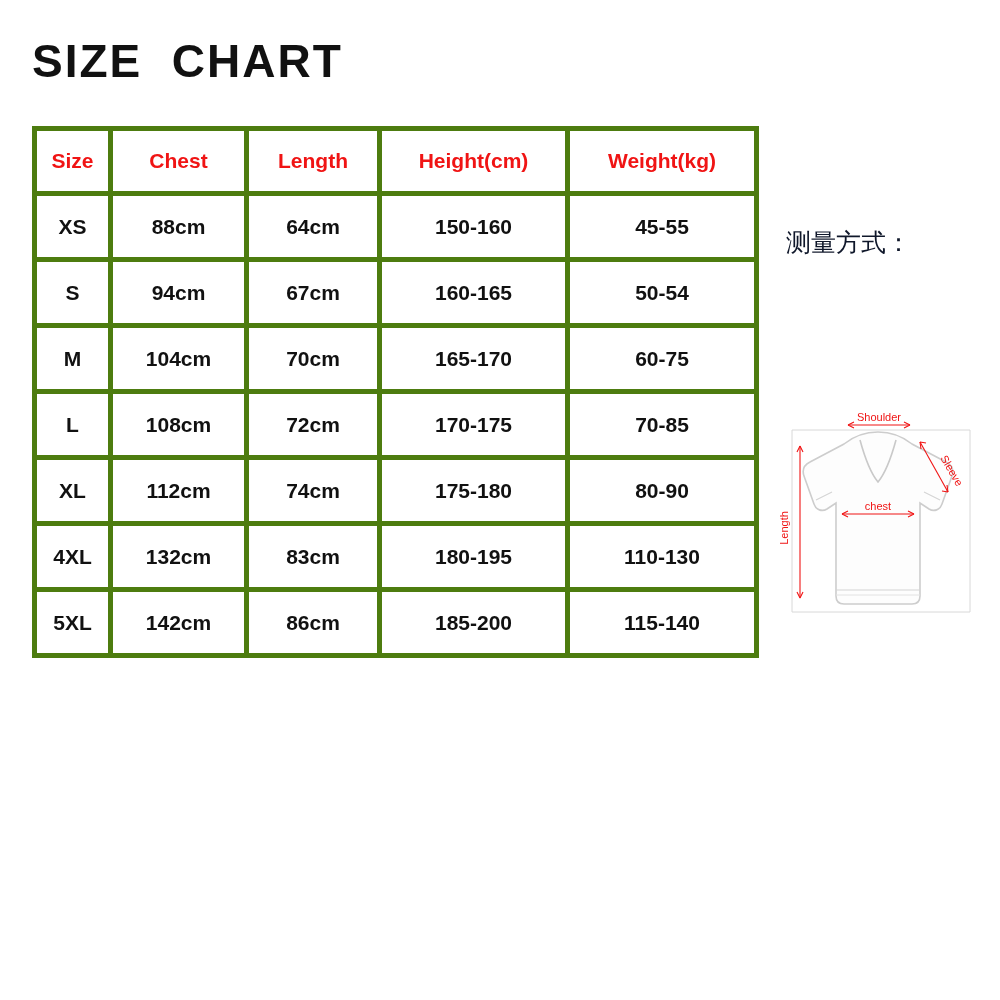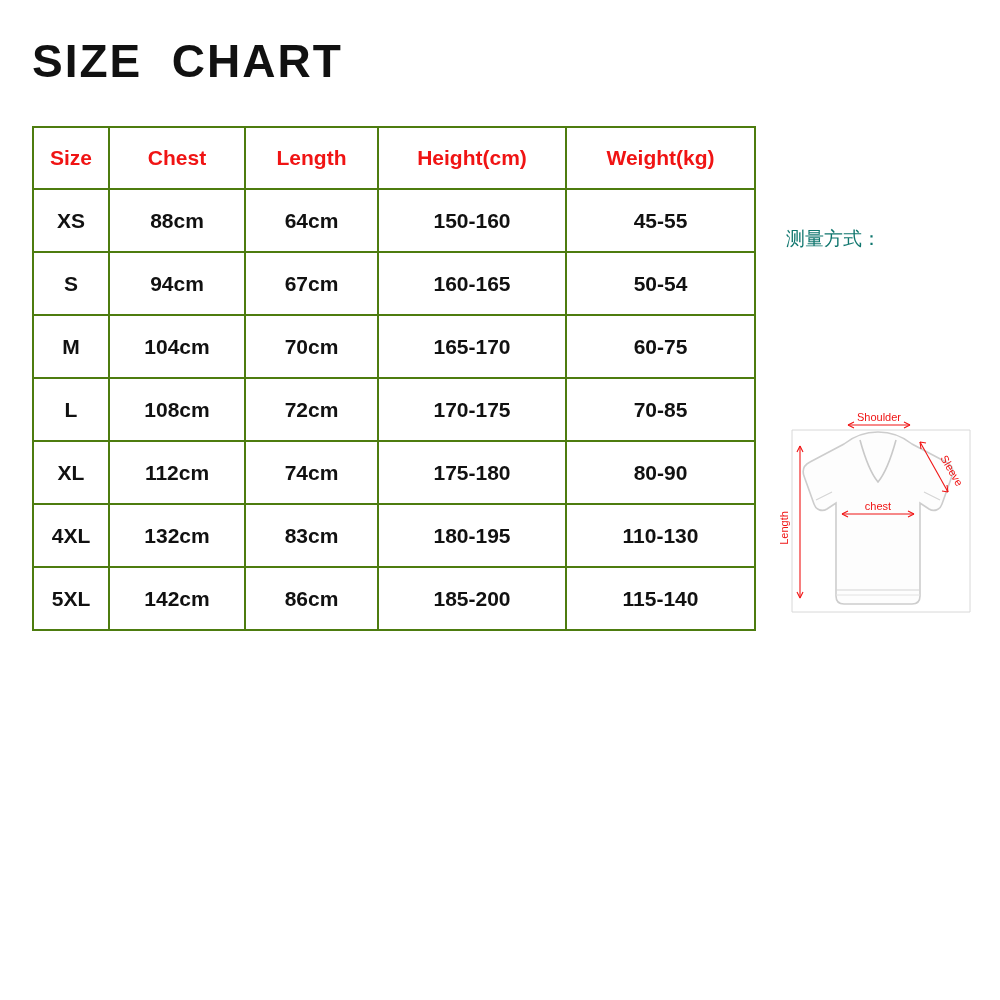--- a/index.html
+++ b/index.html
@@ -40,21 +40,21 @@
     top: 126px;
     width: 722px;
   }
   table.size-table {
     border-collapse: collapse;
     width: 722px;
     table-layout: fixed;
   }
   table.size-table th,
   table.size-table td {
-    border: 2px solid #4d7c0f;
+    border: 5px solid #4d7c0f;
     text-align: center;
     vertical-align: middle;
     font-size: 21px;
     font-weight: bold;
     color: #111111;
     height: 61px;
     padding: 0;
   }
   table.size-table thead th {
     color: #f01414;
@@ -84,22 +84,22 @@
   }
   .notes .line.first {
     margin-bottom: 28px;
   }
 
   
   .measure-label {
     position: absolute;
     left: 786px;
     top: 226px;
-    font-size: 19px;
-    color: #0f766e;
+    font-size: 25px;
+    color: #0f172a;
     white-space: pre;
     font-family: "DejaVu Sans", sans-serif;
   }
 
   .shirt-area {
     position: absolute;
     left: 770px;
     top: 400px;
     width: 220px;
     height: 240px;

